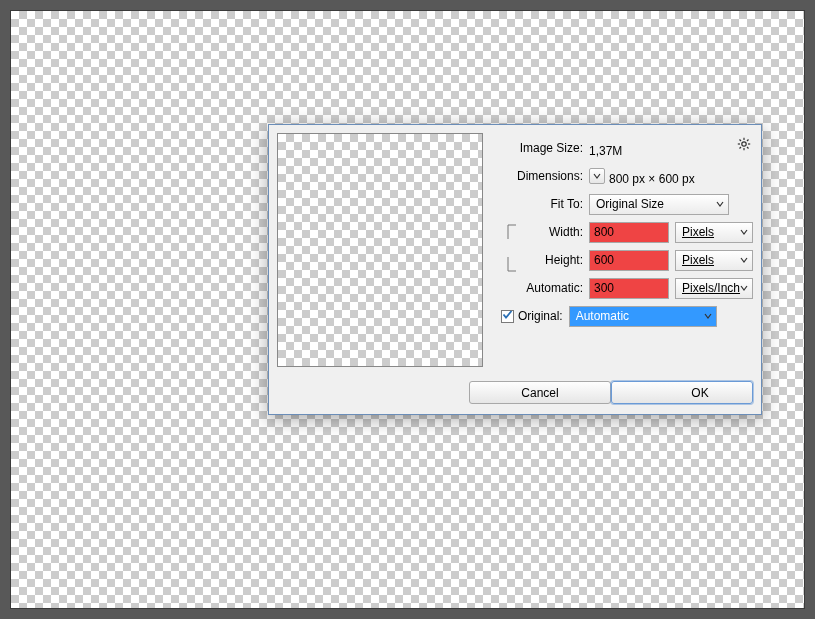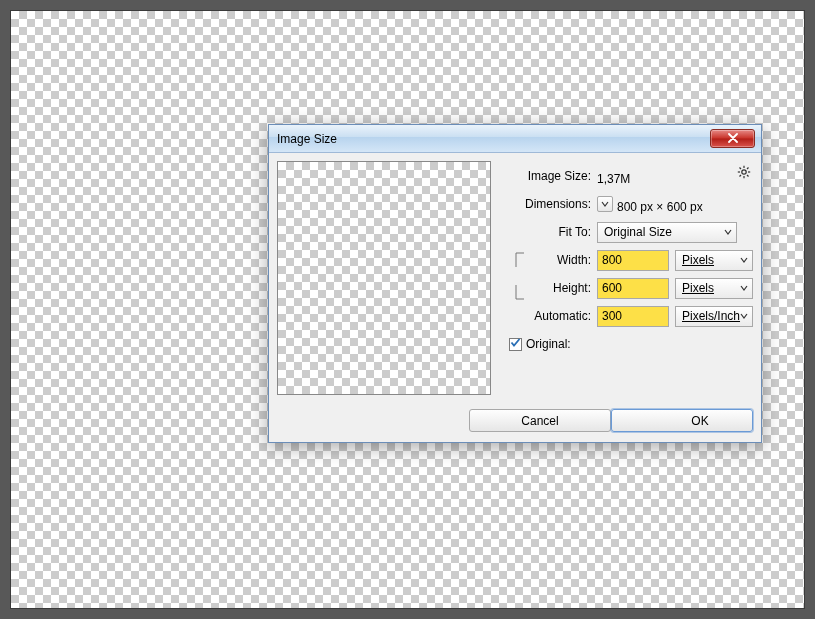--- a/index.html
+++ b/index.html
@@ -123,23 +123,23 @@
     font-size: 12px;
     color: #000;
   }
   .select.sel-highlight {
     background: #3399ff;
     color: #fff;
   }
   .select svg { width: 8px; height: 8px; }
   .input {
     height: 21px;
-    width: 72px;
+    width: 80px;
     border: 1px solid #a8a8a8;
-    background: #fde047;
+    background: #ef4444;
     padding: 0 4px;
     display: flex; align-items: center;
     color: #000;
   }
   .unit-select {
     width: 78px;
     margin-left: 6px;
     text-decoration: underline;
   }
   .fit-select { width: 140px; }
@@ -197,30 +197,20 @@
     padding-left: 36px;
   }
 </style>
 </head>
 <body>
 
 <div class="app-frame">
   <div class="checkerboard"></div>
 
   <div class="dialog">
-    <div class="titlebar">
-      <span class="title">Image Size</span>
-      <div class="close-btn">
-        <span>
-          <svg viewBox="0 0 12 10">
-              <path d="M2 1 L10 9 M10 1 L2 9" stroke="#fff" stroke-width="1.8" fill="none" stroke-linecap="round"></path>
-            </svg>
-        </span>
-      </div>
-    </div>
 
     <div class="dialog-body">
       <div class="preview"></div>
 
       <div class="fields">
 
         <div class="gear">
           <span>
             <svg viewBox="0 0 14 14">
                 <g fill="#333">
@@ -325,20 +315,26 @@
             </div>
           </div>
 
           <div class="row resample-row" style="margin-left:-10px;">
             <span class="checkbox checked">
               <span><svg viewBox="0 0 11 11">
                     <path d="M1.5 5.5 L4 8.5 L9.5 2" stroke="#2a6fb5" stroke-width="1.8" fill="none"></path>
                   </svg></span>
             </span>
             <span>Original:</span>
+            <div class="select sel-highlight resample-select">
+              <span>Automatic</span>
+              <span><svg viewBox="0 0 8 8">
+                    <path d="M1 2 L4 6 L7 2" stroke="#333" stroke-width="1.2" fill="none"></path>
+                  </svg></span>
+            </div>
           </div>
 
         </div>
       </div>
     </div>
 
     <div class="btnbar">
       <div class="btn">
         <span>Cancel</span>
       </div>

